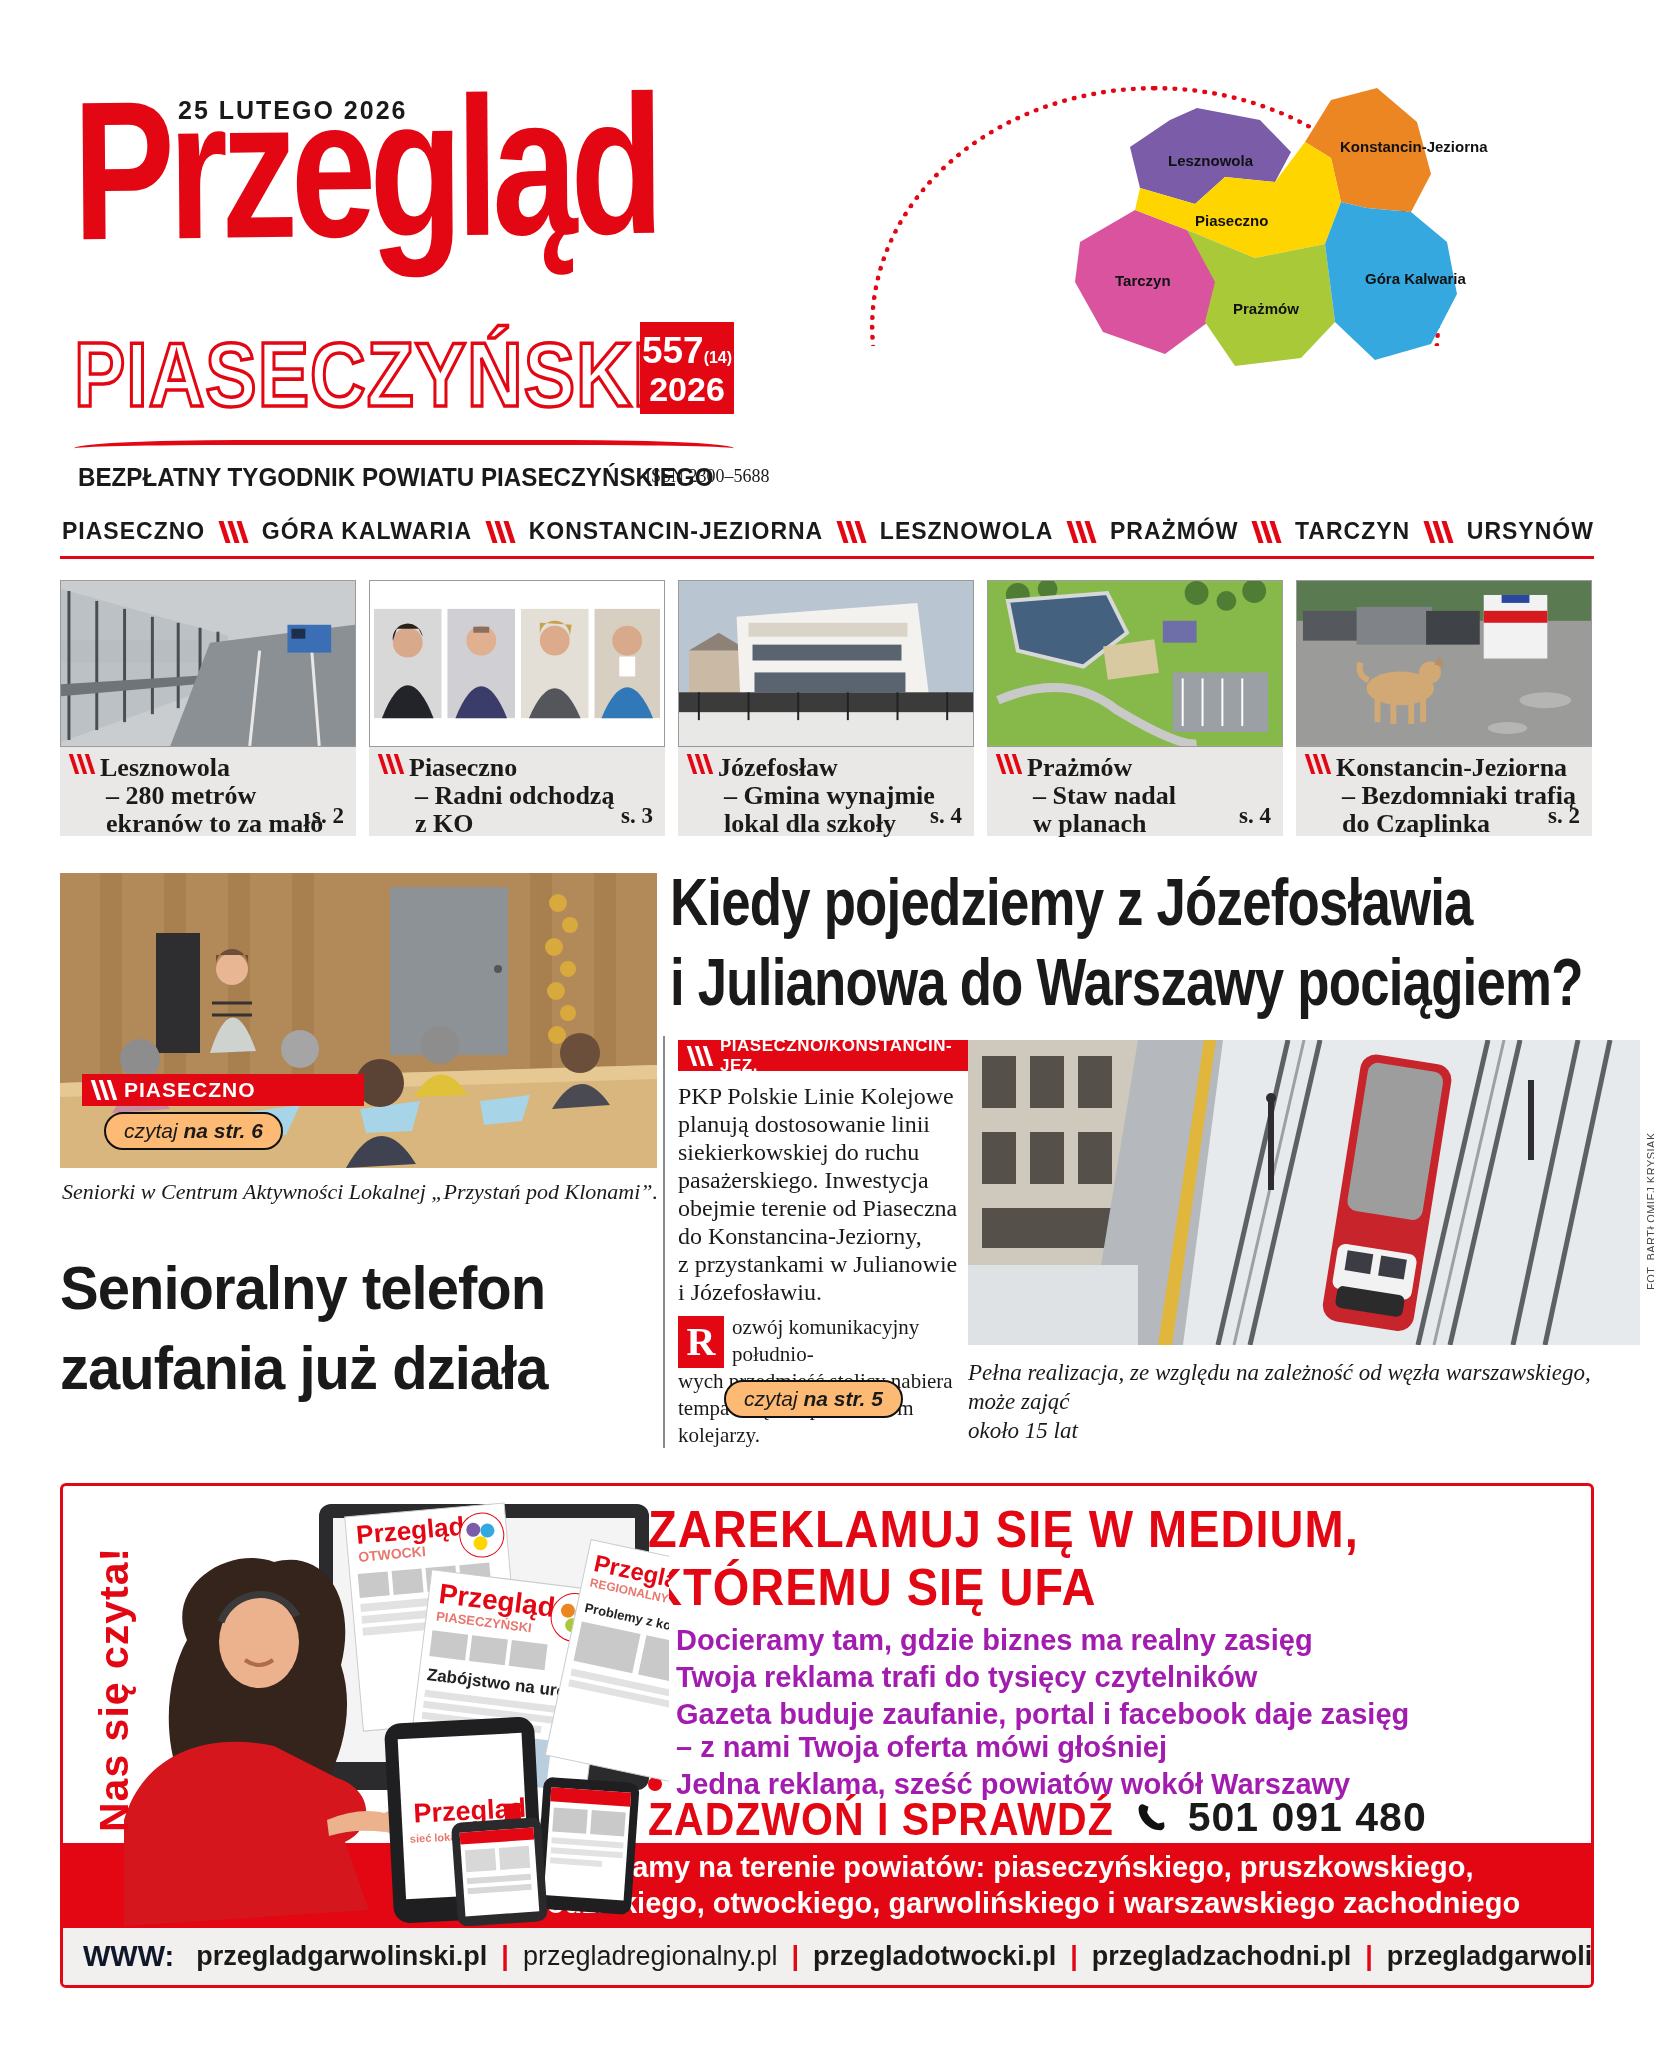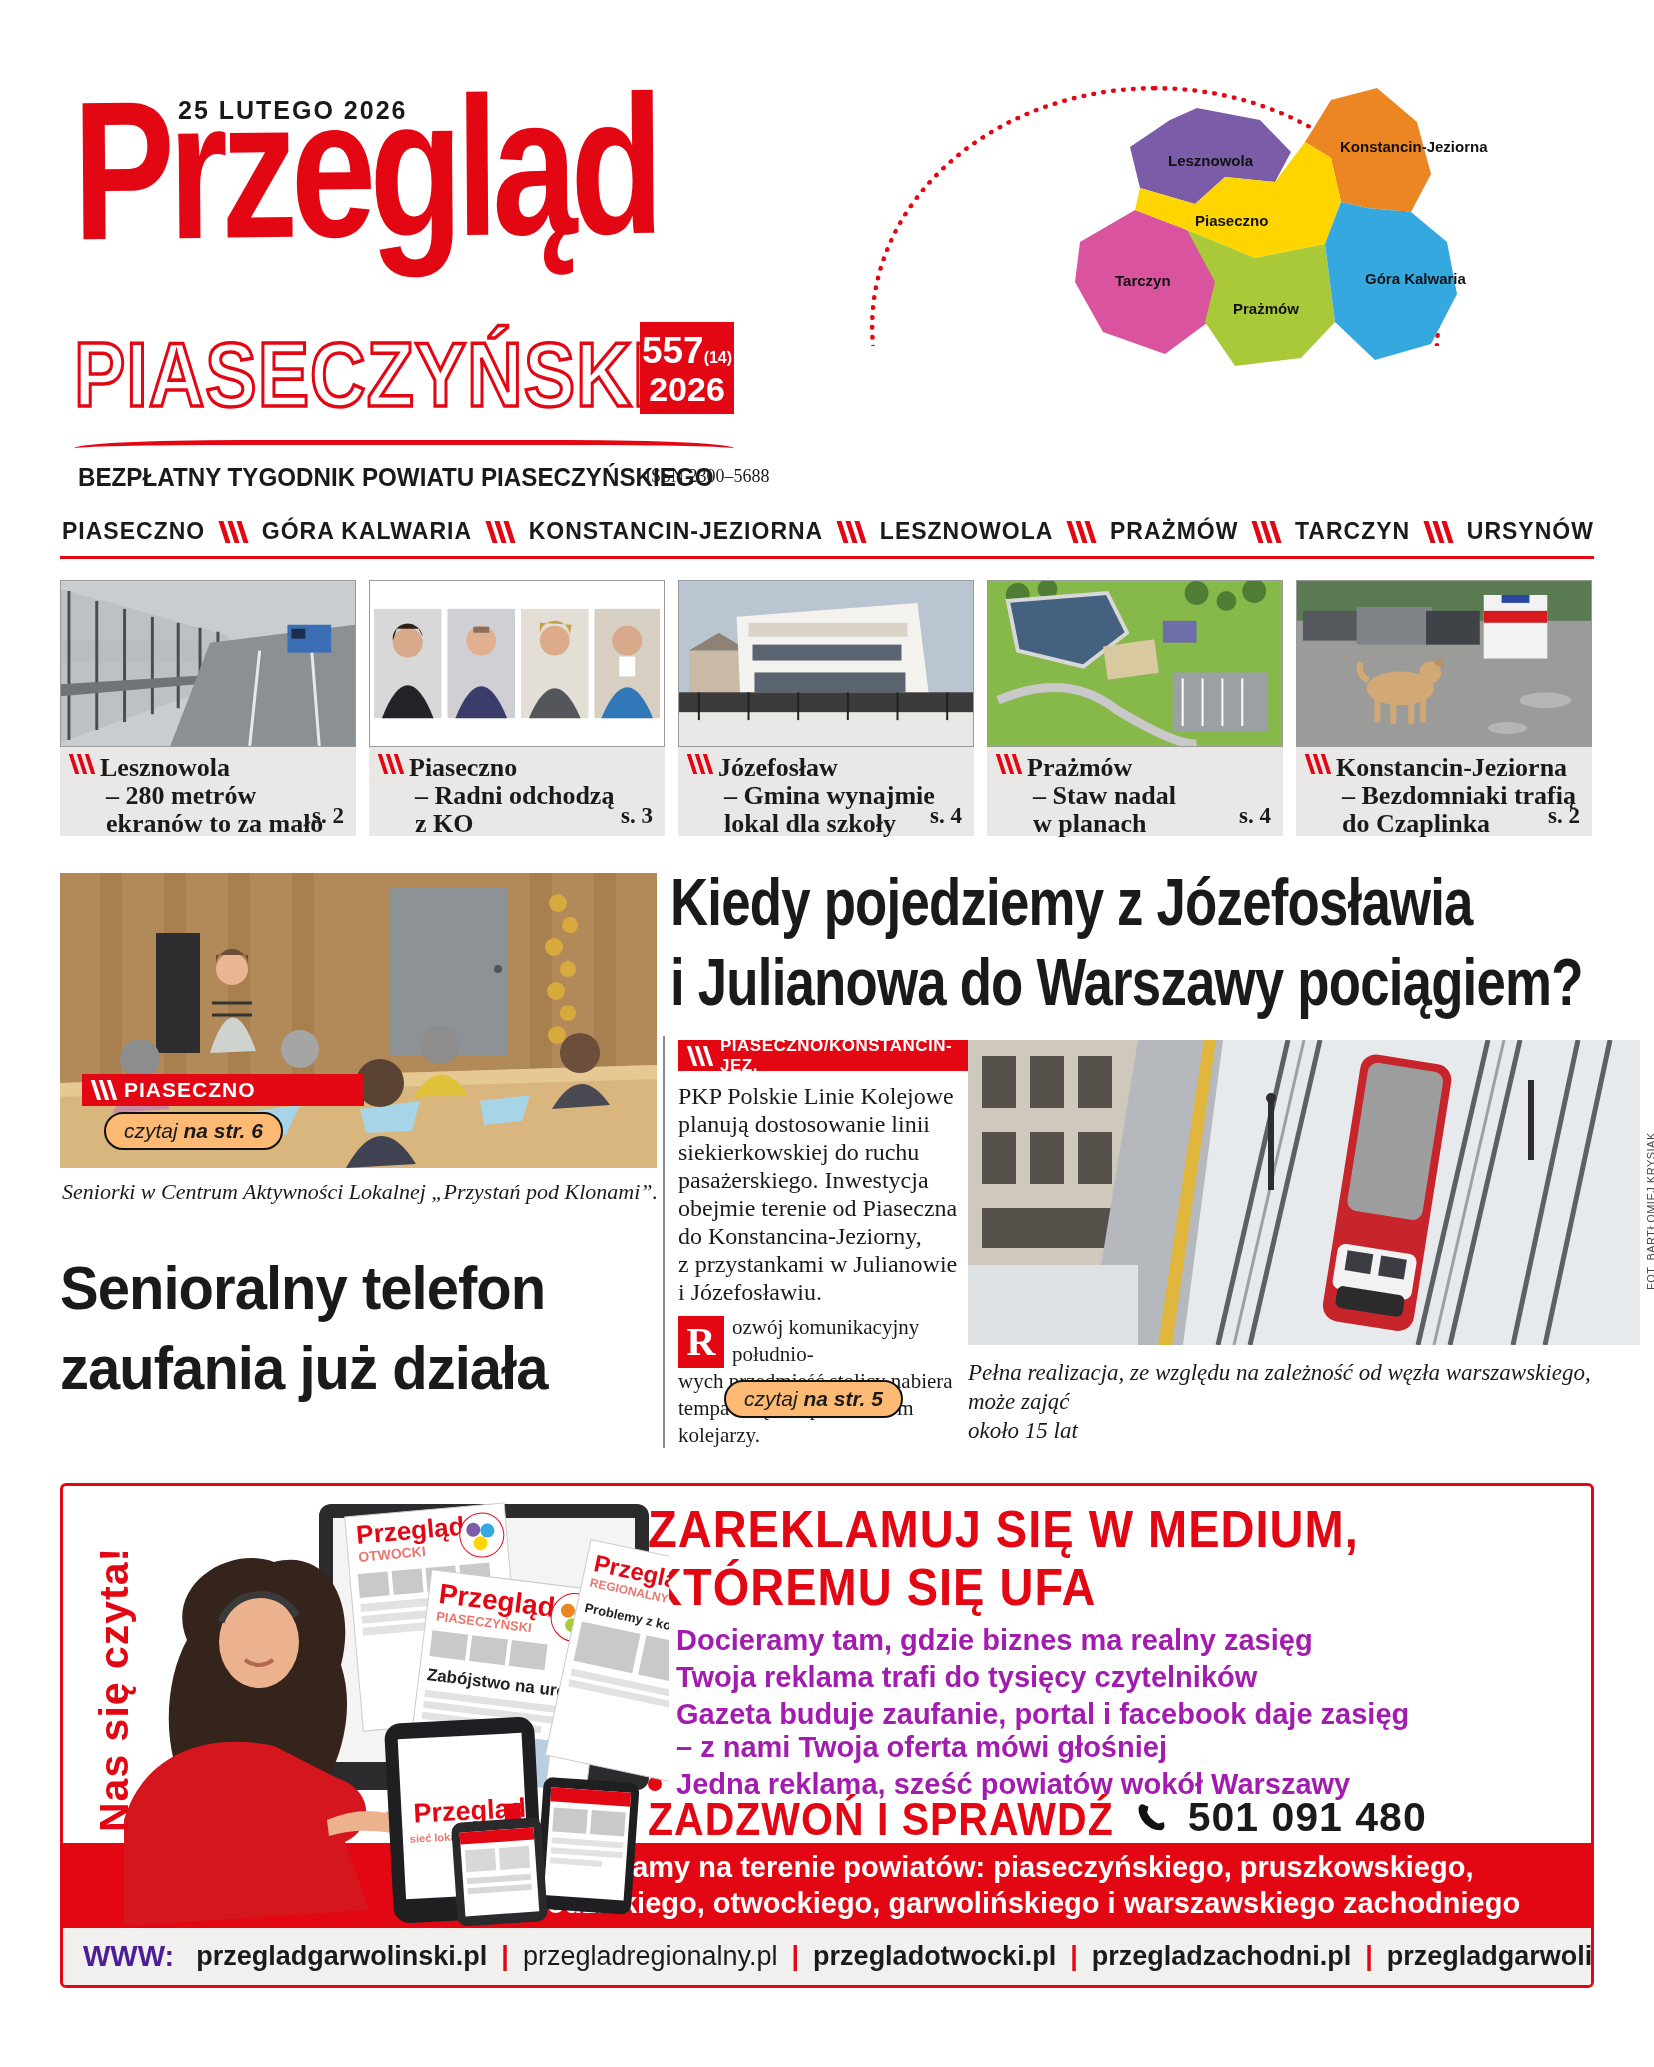--- a/index.html
+++ b/index.html
@@ -466,21 +466,21 @@
        box-sizing:border-box;background:#fff;overflow:hidden;">
 
     <div class="abs" style="left:0;top:357px;width:1528px;height:85px;background:#e30613;">
       <div style="position:absolute;left:400px;right:16px;top:6px;text-align:center;color:#fff;font-weight:bold;font-size:29px;line-height:36px;">
         <div>Działamy na terenie powiatów: piaseczyńskiego, pruszkowskiego,</div>
         <div>grodziskiego, otwockiego, garwolińskiego i warszawskiego zachodniego</div>
       </div>
     </div>
 
     <div class="abs" style="left:0;top:442px;width:1528px;height:57px;background:#f1f0ee;display:flex;align-items:center;padding-left:20px;box-sizing:border-box;">
-      <span style="color:#4c1d95;font-weight:bold;font-size:29px;margin-right:22px;">WWW:</span>
+      <span style="color:#0f172a;font-weight:bold;font-size:29px;margin-right:22px;">WWW:</span>
       <span style="font-weight:bold;font-size:27px;">przegladgarwolinski.pl</span>
       <span style="color:#e30613;font-weight:bold;font-size:27px;margin:0 14px;">|</span>
       <span style="font-weight:normal;font-size:27px;">przegladregionalny.pl</span>
       <span style="color:#e30613;font-weight:bold;font-size:27px;margin:0 14px;">|</span>
       <span style="font-weight:bold;font-size:27px;">przegladotwocki.pl</span>
       <span style="color:#e30613;font-weight:bold;font-size:27px;margin:0 14px;">|</span>
       <span style="font-weight:bold;font-size:27px;">przegladzachodni.pl</span>
       <span style="color:#e30613;font-weight:bold;font-size:27px;margin:0 14px;">|</span>
       <span style="font-weight:bold;font-size:27px;">przegladgarwolinski.pl</span>
     </div>

